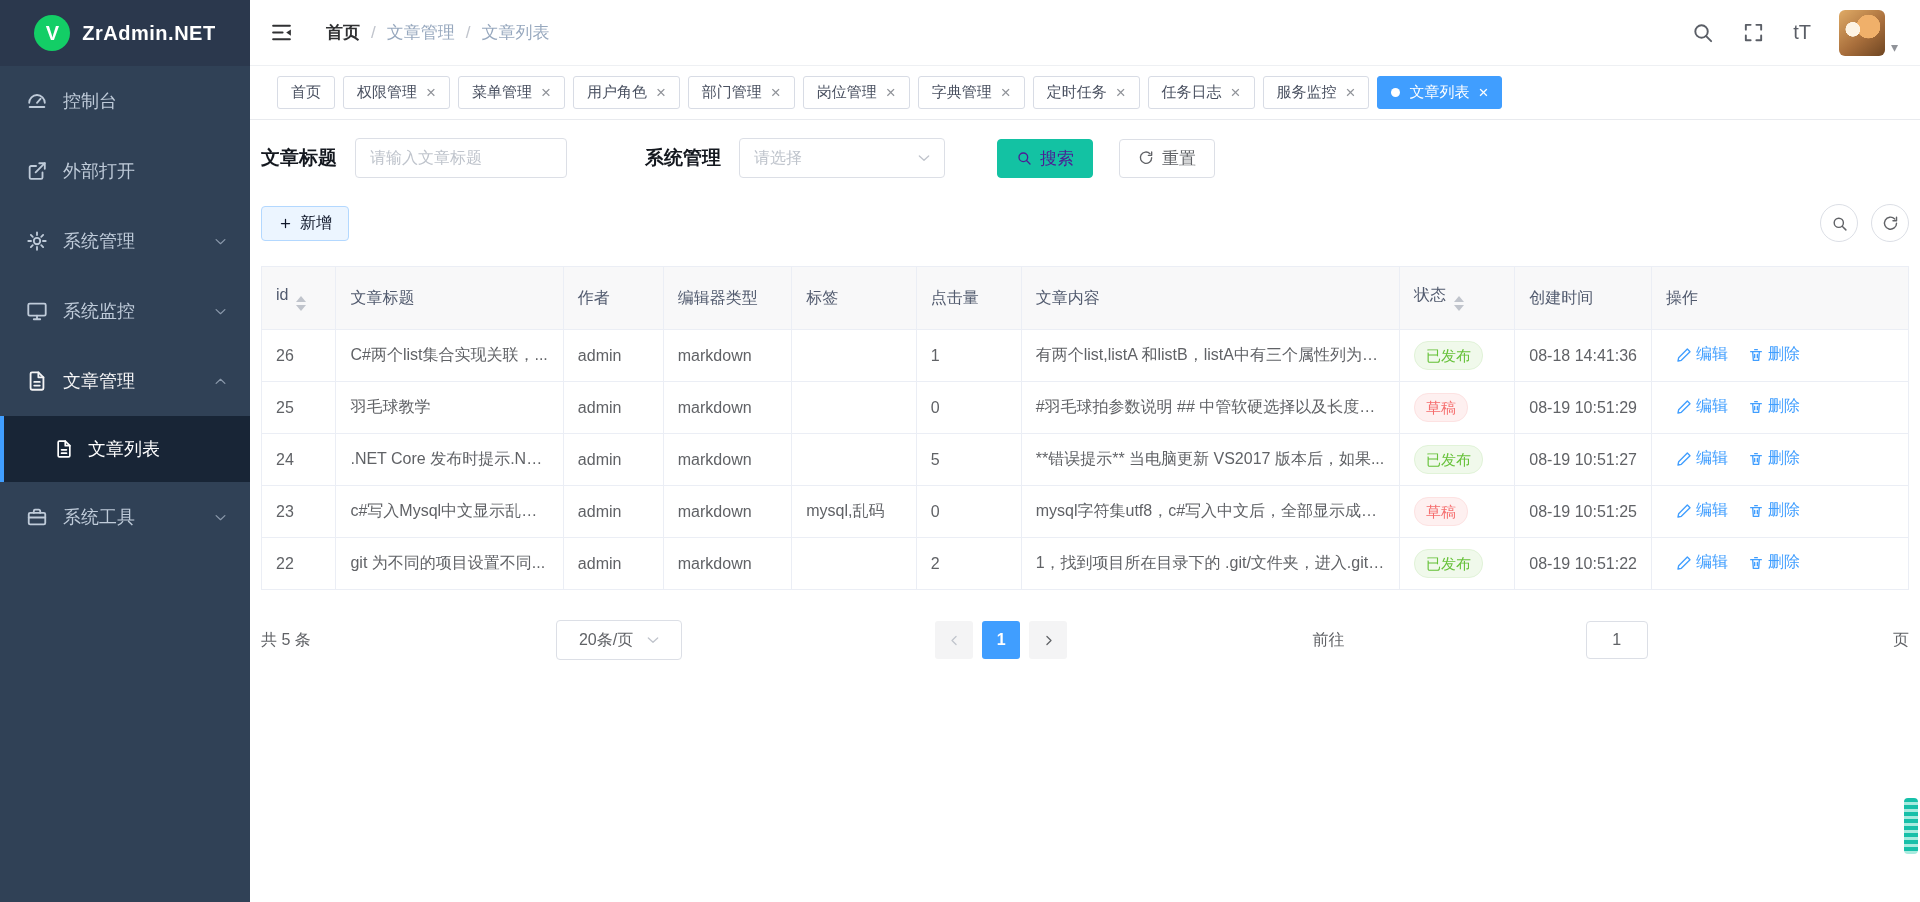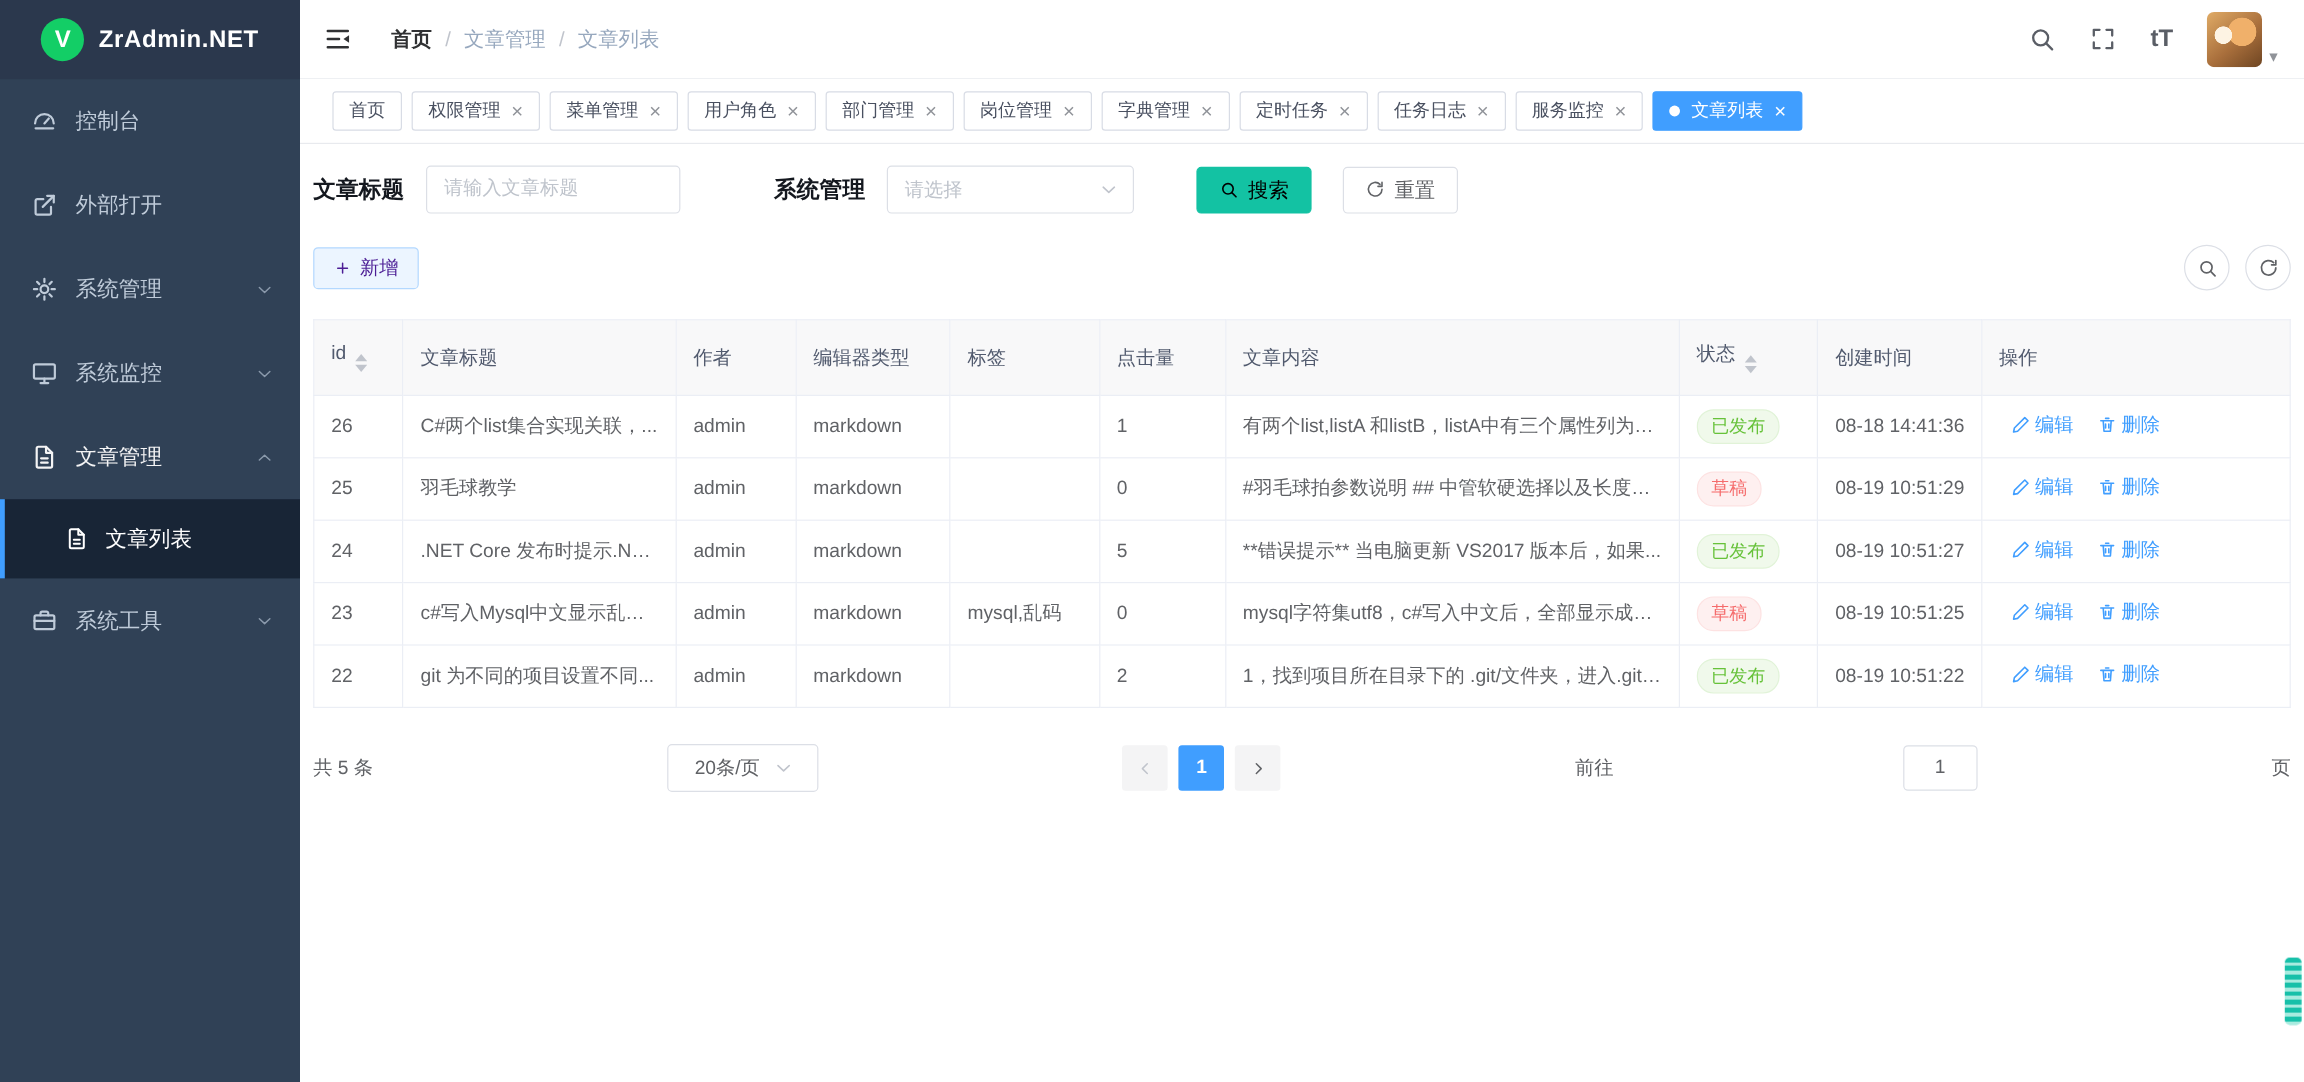--- a/index.html
+++ b/index.html
@@ -30,21 +30,21 @@
   .topbar-left{display:flex;align-items:center;gap:14px}
   .collapse-btn{width:62px;height:66px;display:flex;align-items:center;justify-content:center;background:none;border:none;color:#303133;cursor:pointer}
   .collapse-btn .icon{width:25px;height:25px}
   .breadcrumb{display:flex;align-items:center;gap:11px;font-size:17px}
   .bc-item{color:#97a8be}
   .bc-item.first{color:#303133;font-weight:bold}
   .bc-sep{color:#c0c4cc}
   .topbar-right{display:flex;align-items:center;gap:28px}
   .tb-icon-btn{background:none;border:none;color:#5a5e66;cursor:pointer;display:flex;align-items:center}
   .tb-icon-btn .icon{width:23px;height:23px}
-  .font-size-btn span{font-size:20px;font-weight:700;color:#5a5e66}
+  .font-size-btn span{font-size:20px;font-weight:400;color:#5a5e66}
   .avatar-wrap{display:flex;align-items:flex-end;gap:6px;cursor:pointer}
   .avatar{width:46px;height:46px;border-radius:6px;background:
     radial-gradient(circle at 30% 42%, #fdf3e3 0 17%, transparent 18%),
     radial-gradient(circle at 64% 36%, #f0b06a 0 28%, transparent 29%),
     linear-gradient(140deg,#e0ab66 0%,#a96f3c 55%,#6e4522 100%)}
   .avatar-caret{color:#909399;font-size:14px;line-height:1.2}
 
   
   .tabsbar{height:54px;display:flex;align-items:center;gap:8px;padding:0 27px;border-bottom:1px solid #e8eaee;background:#fff;flex:none;overflow:hidden}
   .tab{display:inline-flex;align-items:center;gap:9px;height:33px;padding:0 13px;border:1px solid #d8dce5;border-radius:3px;font-size:15px;color:#495060;background:#fff;cursor:pointer;white-space:nowrap}
@@ -58,25 +58,25 @@
 
   .filterbar{display:flex;align-items:center;margin-bottom:26px}
   .filter-label{font-size:19px;font-weight:bold;color:#14181f;margin-right:18px;white-space:nowrap}
   .ml-76{margin-left:78px}
   .text-input{width:212px;height:40px;border:1px solid #dcdfe6;border-radius:4px;padding:0 14px;font-size:16px;color:#606266;outline:none}
   .text-input::placeholder{color:#bfc4cc}
   .select{width:206px;height:40px;border:1px solid #dcdfe6;border-radius:4px;display:flex;align-items:center;justify-content:space-between;padding:0 12px 0 14px;color:#bfc4cc;font-size:16px;cursor:pointer;background:#fff}
   .sel-caret{width:16px;height:16px;color:#c0c4cc}
   .btn{display:inline-flex;align-items:center;gap:8px;height:39px;padding:0 18px;border-radius:4px;font-size:17px;cursor:pointer;border:1px solid transparent}
   .btn .icon{width:16px;height:16px}
-  .btn-search{background:#13c2a3;border-color:#13c2a3;color:#000000;margin-left:52px}
+  .btn-search{background:#13c2a3;border-color:#13c2a3;color:#4c1d95;margin-left:52px}
   .btn-reset{background:#fff;color:#606266;border-color:#dcdfe6;margin-left:26px}
 
   .toolbar{display:flex;align-items:center;justify-content:space-between;margin-bottom:24px}
-  .btn-add{height:35px;padding:0 16px;background:#ecf5ff;color:#4c1d95;border:1px solid #b3d8ff;border-radius:4px;font-size:16px;display:inline-flex;align-items:center;gap:7px;cursor:pointer}
+  .btn-add{height:35px;padding:0 16px;background:#ecf5ff;color:#0f172a;border:1px solid #b3d8ff;border-radius:4px;font-size:16px;display:inline-flex;align-items:center;gap:7px;cursor:pointer}
   .btn-add .icon{width:15px;height:15px}
   .toolbar-right{display:flex;gap:13px}
   .circle-btn{width:38px;height:38px;border-radius:50%;border:1px solid #dcdfe6;background:#fff;color:#606266;display:flex;align-items:center;justify-content:center;cursor:pointer}
   .circle-btn .icon{width:17px;height:17px}
 
   
   .data-table{width:100%;border-collapse:collapse;table-layout:fixed;font-size:16px;color:#606266}
   .data-table th,.data-table td{border:1px solid #ebeef5;padding:0 14px;height:52px;text-align:left;overflow:hidden;white-space:nowrap;text-overflow:ellipsis;font-weight:normal}
   .data-table th{background:#f8f8f9;color:#515a6e;height:63px}
   .col-id,.col-hits,.col-status,.col-ops{text-align:center}

